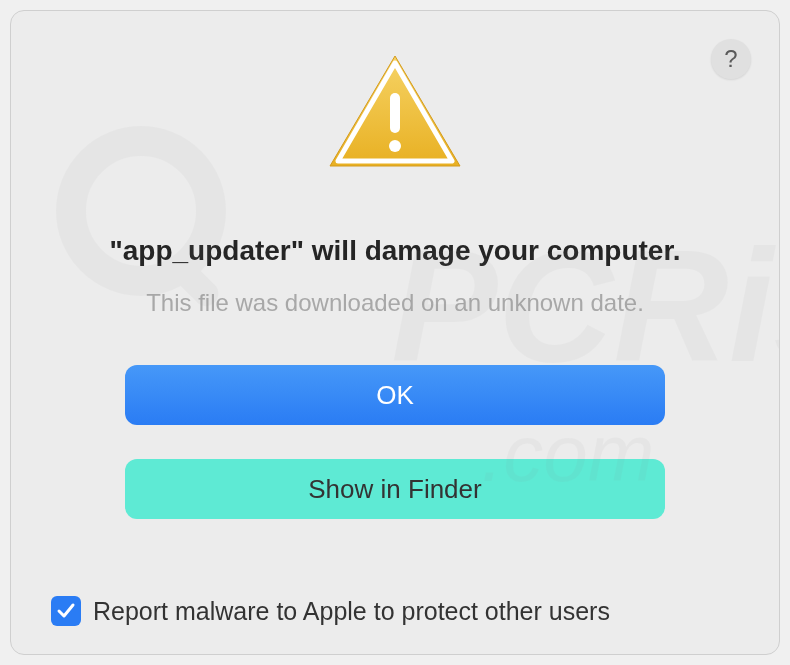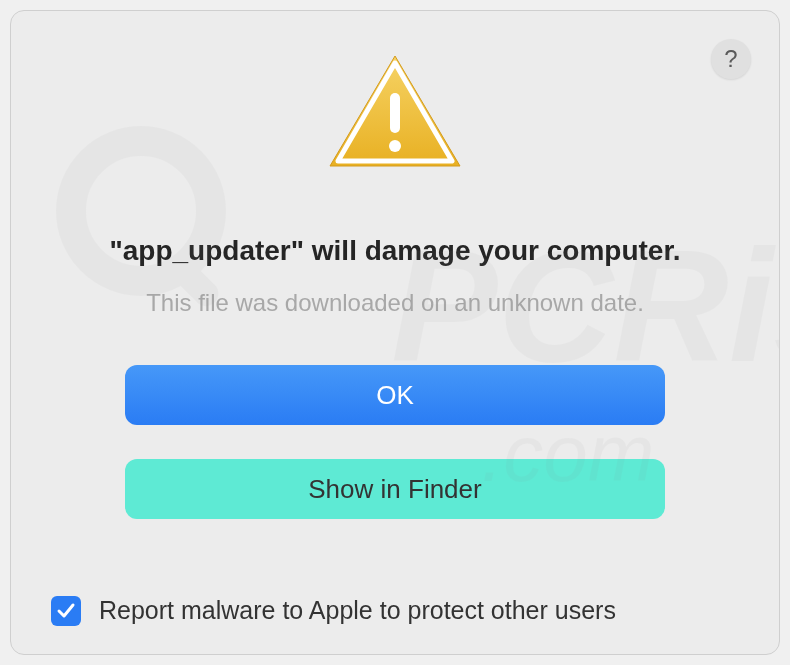--- a/index.html
+++ b/index.html
@@ -85,22 +85,22 @@
     }
     .btn-secondary {
       background: #5eead4;
       color: #333333;
     }
     .checkbox-row {
       position: absolute;
       bottom: 28px;
       left: 40px;
       display: flex;
-      align-items: flex-start;
-      gap: 18px;
+      align-items: center;
+      gap: 12px;
     }
     .checkbox {
       width: 30px;
       height: 30px;
       border-radius: 6px;
       background: #2a7cf4;
       display: flex;
       align-items: center;
       justify-content: center;
       cursor: pointer;

